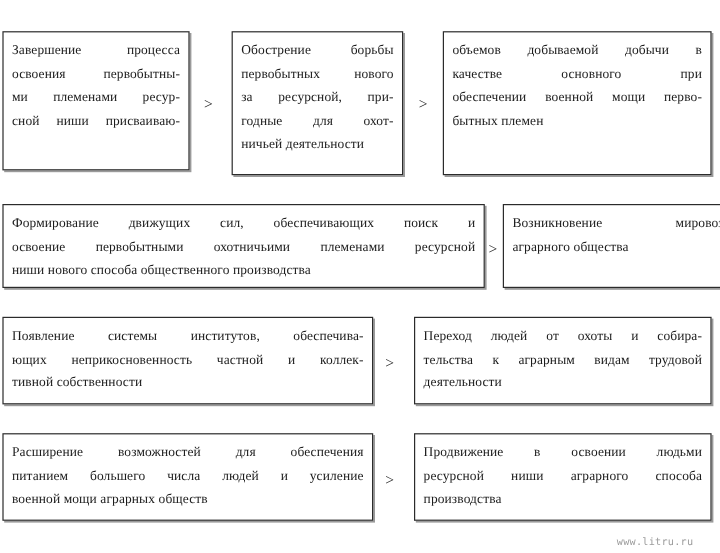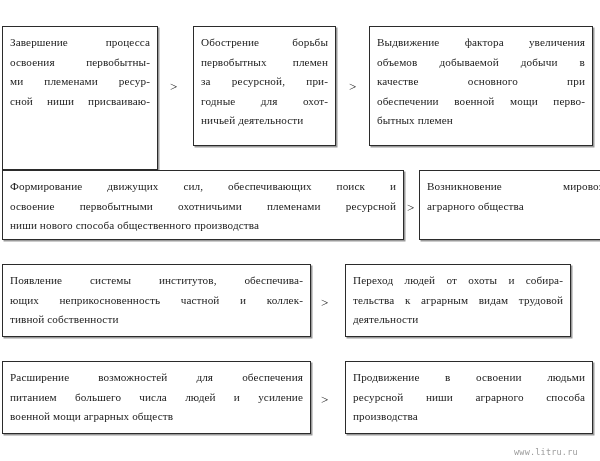--- a/index.html
+++ b/index.html
@@ -65,35 +65,35 @@
 
   .watermark {
     position: absolute;
     font-family: "DejaVu Sans Mono", "Liberation Mono", monospace;
     font-size: 8.5px;
     color: #9c9c9c;
     letter-spacing: 0.2px;
   }
 
   
-  #box-r1c1 { left: 2px;   top: 26px;  width: 156px; height: 144px; }
+  #box-r1c1 { left: 2px;   top: 26px;  width: 156px; height: 116px; }
   #box-r1c2 { left: 193px; top: 26px;  width: 143px; height: 120px; }
   #box-r1c3 { left: 369px; top: 26px;  width: 224px; height: 120px; }
 
   #arrow-r1-a { left: 170px; top: 80px; }
   #arrow-r1-b { left: 349px; top: 80px; }
 
   
   #box-r2c1 { left: 2px;   top: 170px; width: 402px; height: 70px; }
   #box-r2c2 { left: 419px; top: 170px; width: 196px; height: 70px; }
   #arrow-r2 { left: 407px; top: 201px; }
 
   
   #box-r3c1 { left: 2px;   top: 264px; width: 309px; height: 73px; }
-  #box-r3c2 { left: 345px; top: 264px; width: 226px; height: 73px; }
+  #box-r3c2 { left: 345px; top: 264px; width: 248px; height: 73px; }
   #arrow-r3 { left: 321px; top: 296px; }
 
   
   #box-r4c1 { left: 2px;   top: 361px; width: 309px; height: 73px; }
   #box-r4c2 { left: 345px; top: 361px; width: 248px; height: 73px; }
   #arrow-r4 { left: 321px; top: 393px; }
 
   .wm { left: 514px; top: 447px; }
 </style>
 </head>
@@ -101,27 +101,27 @@
 
 <div class="canvas">
 
   <div class="box" id="box-r1c1">
     <span class="inner"><span class="line">Завершение процесса</span><span class="line">освоения первобытны-</span><span class="line">ми племенами ресур-</span><span class="line">сной ниши присваиваю-</span></span>
   </div>
 
   <div class="arrow" id="arrow-r1-a">&gt;</div>
 
   <div class="box" id="box-r1c2">
-    <span class="inner"><span class="line">Обострение борьбы</span><span class="line">первобытных племен</span><span class="line">за ресурсной, при-</span><span class="line">годные для охот-</span><span class="line last">ничьей деятельности</span></span>
+    <span class="inner"><span class="line">Обострение борьбы</span><span class="line">первобытных нового</span><span class="line">за ресурсной, при-</span><span class="line">годные для охот-</span><span class="line last">ничьей деятельности</span></span>
   </div>
 
   <div class="arrow" id="arrow-r1-b">&gt;</div>
 
   <div class="box" id="box-r1c3">
-    <span class="inner"><span class="line">Выдвижение фактора увеличения</span><span class="line">объемов добываемой добычи в</span><span class="line">качестве основного при</span><span class="line">обеспечении военной мощи перво-</span><span class="line last">бытных племен</span></span>
+    <span class="inner"><span class="line">объемов добываемой добычи в</span><span class="line">качестве основного при</span><span class="line">обеспечении военной мощи перво-</span><span class="line last">бытных племен</span></span>
   </div>
 
   <div class="box" id="box-r2c1">
     <span class="inner"><span class="line">Формирование движущих сил, обеспечивающих поиск и</span><span class="line">освоение первобытными охотничьими племенами ресурсной</span><span class="line last">ниши нового способа общественного производства</span></span>
   </div>
 
   <div class="arrow" id="arrow-r2">&gt;</div>
 
   <div class="box" id="box-r2c2">
     <span class="inner"><span class="line">Возникновение мировоз-</span><span class="line last">аграрного общества</span></span>

